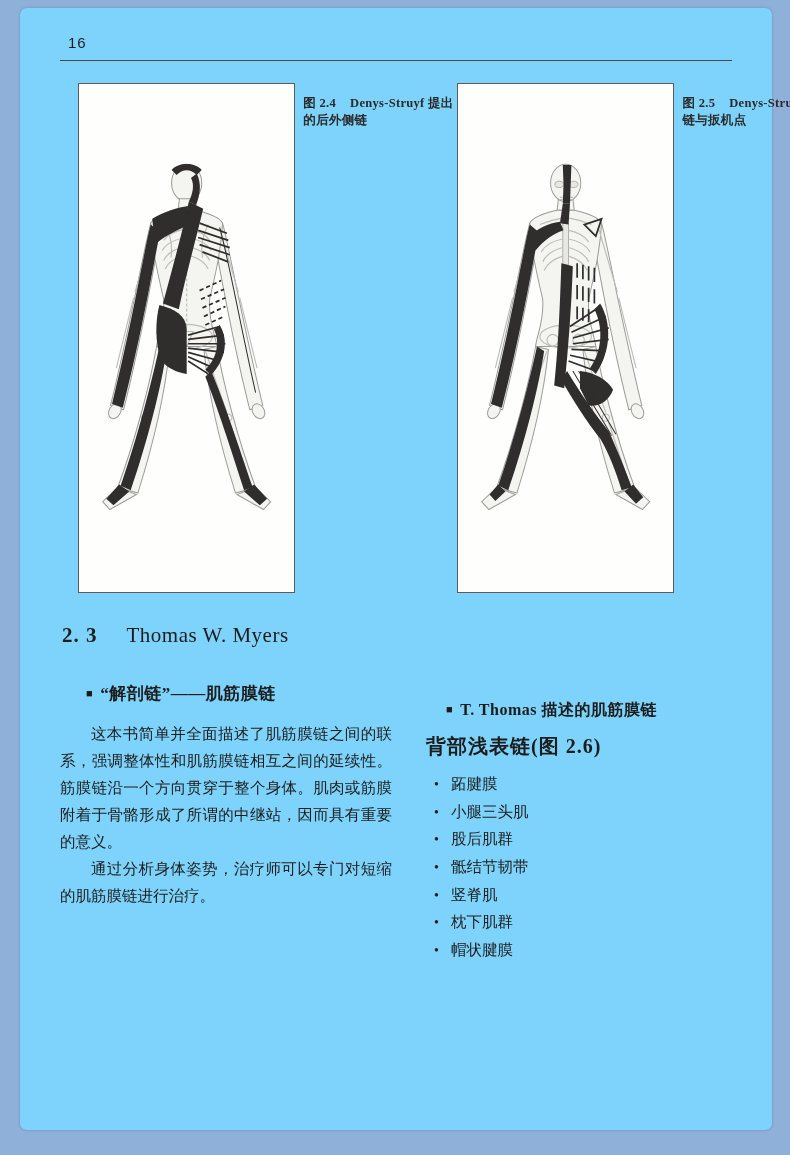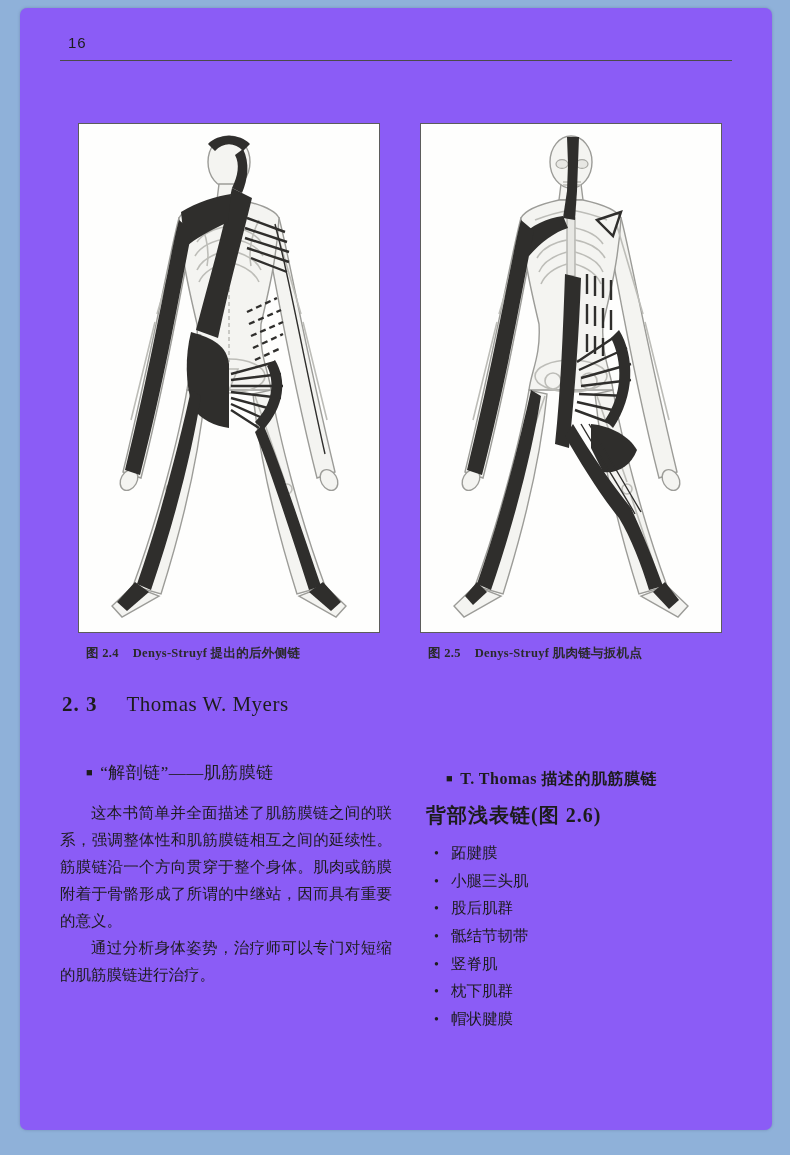--- a/index.html
+++ b/index.html
@@ -1,32 +1,32 @@
 <!DOCTYPE html>
 <html><head>
 <meta charset="utf-8">
 <style>
   * { margin:0; padding:0; box-sizing:border-box; }
   html,body { width:790px; height:1155px; }
   body { font-family:"Liberation Serif","DejaVu Serif",serif; color:#1c1c1c; }
 
   .canvas { position:relative; width:790px; height:1155px; background:#8fb1d9; overflow:hidden; }
   .paper  { position:absolute; left:20px; top:8px; width:752px; height:1122px;
-            background:#8b5cf6; border-radius:7px; padding:26px 40px 0 40px;
+            background:#7dd3fc; border-radius:7px; padding:26px 40px 0 40px;
             box-shadow:0 0 3px rgba(60,80,110,.35); }
 
   
   .hdr { display:flex; align-items:baseline; gap:20px; padding:0 0 9px 8px;
          border-bottom:1.6px solid #4a4a4a; }
   .hdr .num   { font-family:"Liberation Sans","DejaVu Sans",sans-serif; font-size:15px; letter-spacing:1px; }
   .hdr .title { font-size:15.5px; letter-spacing:.5px; }
 
   
   .figrow { display:flex; justify-content:space-between; margin:22px 10px 0 18px; }
-  figure { display:flex; flex-direction:column;margin-top:40px; }
+  figure { display:flex; flex-direction:row; }
   .figbox { width:302px; height:510px; border:1.5px solid #5c5c5c; background:#fefefd; }
   .figbox svg { width:100%; height:100%; display:block; }
   figcaption { margin:12px 0 0 8px; font-size:12.5px; letter-spacing:.3px; color:#2a2a2a; }
   figcaption .lab { font-weight:600; margin-right:14px; }
   figcaption .txt { font-weight:600; }
 
   
   .outline { fill:#f4f4f1; stroke:#9c9c98; stroke-width:1.4; }
   .bone    { fill:none; stroke:#bdbdb8; stroke-width:1.6; }
   .bonefill{ fill:#e7e7e3; stroke:#a8a8a3; stroke-width:1.2; }
@@ -41,21 +41,21 @@
 
   
   .cols { display:flex; gap:34px; margin-top:32px; }
   .colL { width:332px; }
   .colR { width:306px; }
 
   p.body { font-size:15.5px; line-height:1.74; text-align:justify; text-indent:2em; }
   p.body + p.body { margin-top:0; }
   sup.ref { font-size:9.5px; }
 
-  h3.sub { font-size:17px; font-weight:400; margin:12px 0 16px 26px; letter-spacing:.5px; }
+  h3.sub { font-size:17px; font-weight:700; margin:2px 0 16px 26px; letter-spacing:.5px; }
   h3.sub .sq, h4.sub2 .sq { font-size:11px; position:relative; top:-2px; margin-right:7px; }
   h4.sub2 { font-size:16px; font-weight:700; margin:20px 0 12px 20px; letter-spacing:.5px; }
   h5.sub3 { font-size:20px; font-weight:700; margin:8px 0 10px 0; letter-spacing:1px; }
 
   ul.chain-list { list-style:none; margin-top:2px; }
   ul.chain-list li { font-size:15.5px; line-height:1.76; display:flex; align-items:baseline; }
   ul.chain-list .dot { margin:0 12px 0 8px; font-size:14px; }
 </style>
 </head>
 <body>

